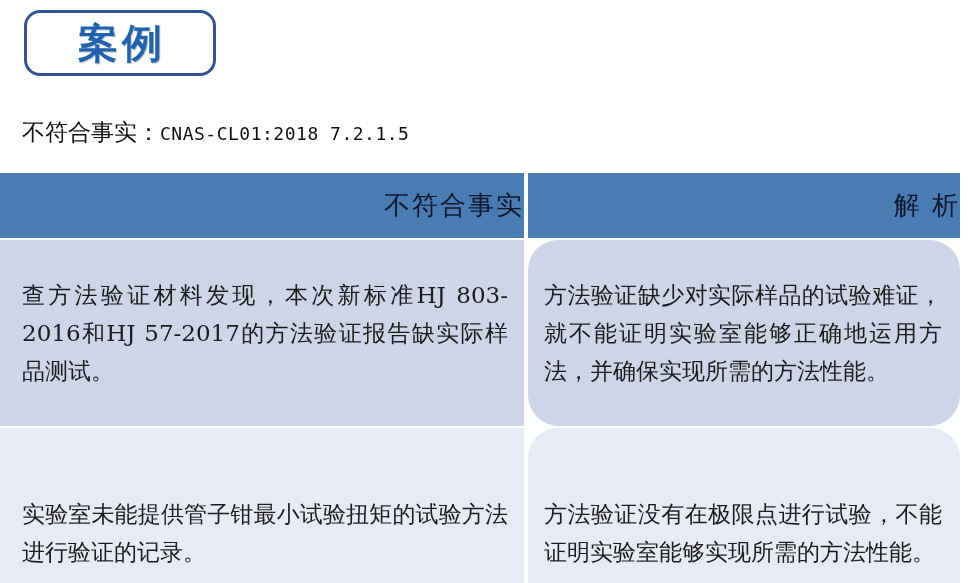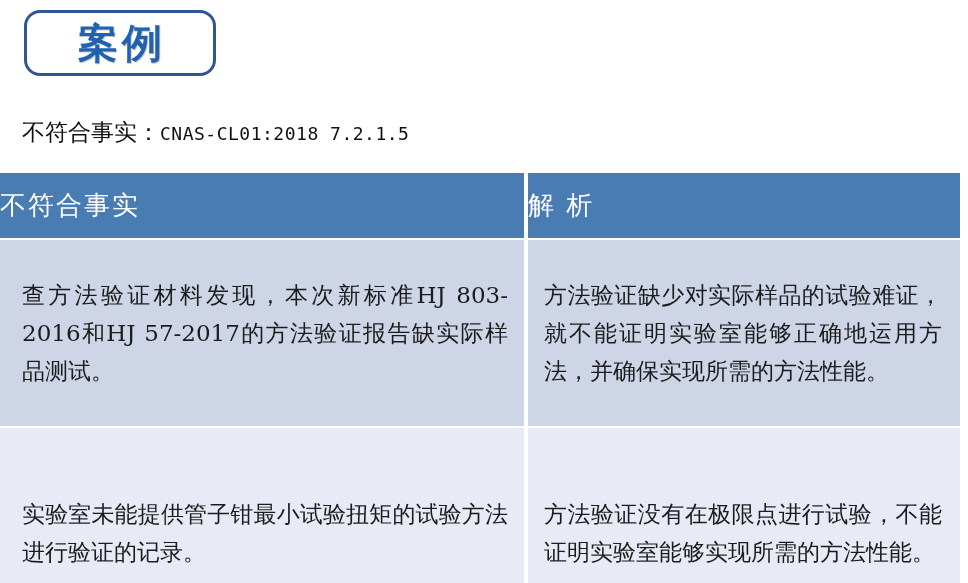--- a/index.html
+++ b/index.html
@@ -74,27 +74,27 @@
     border-collapse: separate;
     border-spacing: 0;
     table-layout: fixed;
   }
   .case-table col.col-fact  { width: 524px; }
   .case-table col.col-gap   { width: 4px;   }
   .case-table col.col-analy { width: 432px; }
 
   .case-table th {
     background: #4a7cb4;
-    color: #ffffff;
+    color: #0f172a;
     height: 65px;
     font-family: "DejaVu Sans", "Liberation Sans", sans-serif;
     font-weight: normal;
     font-size: 26px;
     letter-spacing: 2px;
-    text-align: left;
+    text-align: right;
     vertical-align: middle;
     padding: 0;
   }
   .case-table th.gap-cell,
   .case-table td.gap-cell {
     background: #ffffff;
     padding: 0;
   }
 
   .case-table td {
@@ -103,20 +103,21 @@
     font-family: "DejaVu Serif", "Liberation Serif", serif;
     font-size: 23px;
     line-height: 38px;
     color: #1c1c1c;
     text-align: justify;
     text-justify: inter-ideograph;
   }
   .case-table td.cell-analysis {
     padding-left: 16px;
     padding-right: 18px;
+    border-radius: 31px;
   }
 
   .row-1 td.cell-fact,
   .row-1 td.cell-analysis { background: #ced5e7; height: 158px; }
   .row-2 td.cell-fact,
   .row-2 td.cell-analysis { background: #e8ebf5; height: 182px; }
 
   .row-1 td.cell-fact,
   .row-2 td.cell-fact { border-top: 2px solid #ffffff; }
   .row-1 td.cell-analysis,

